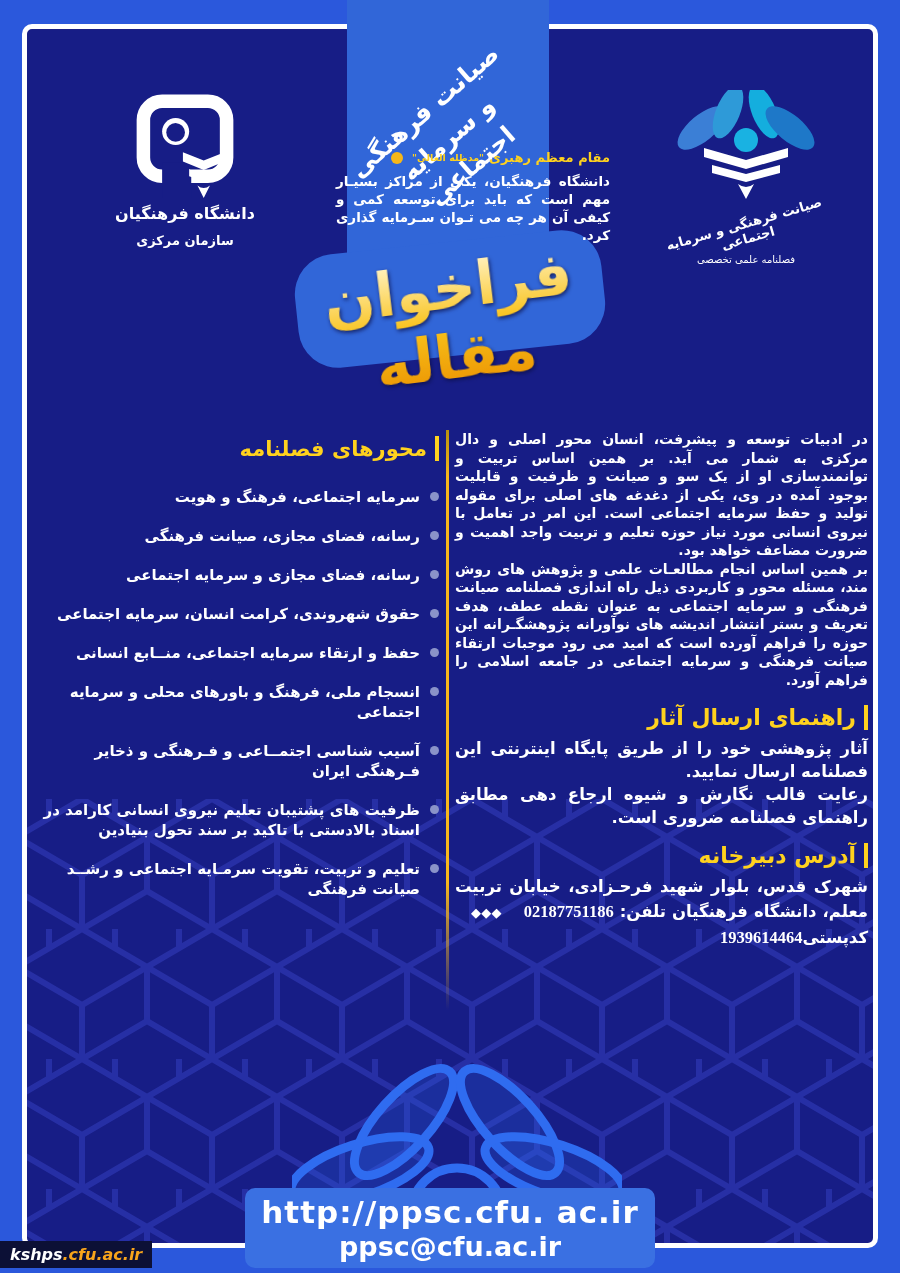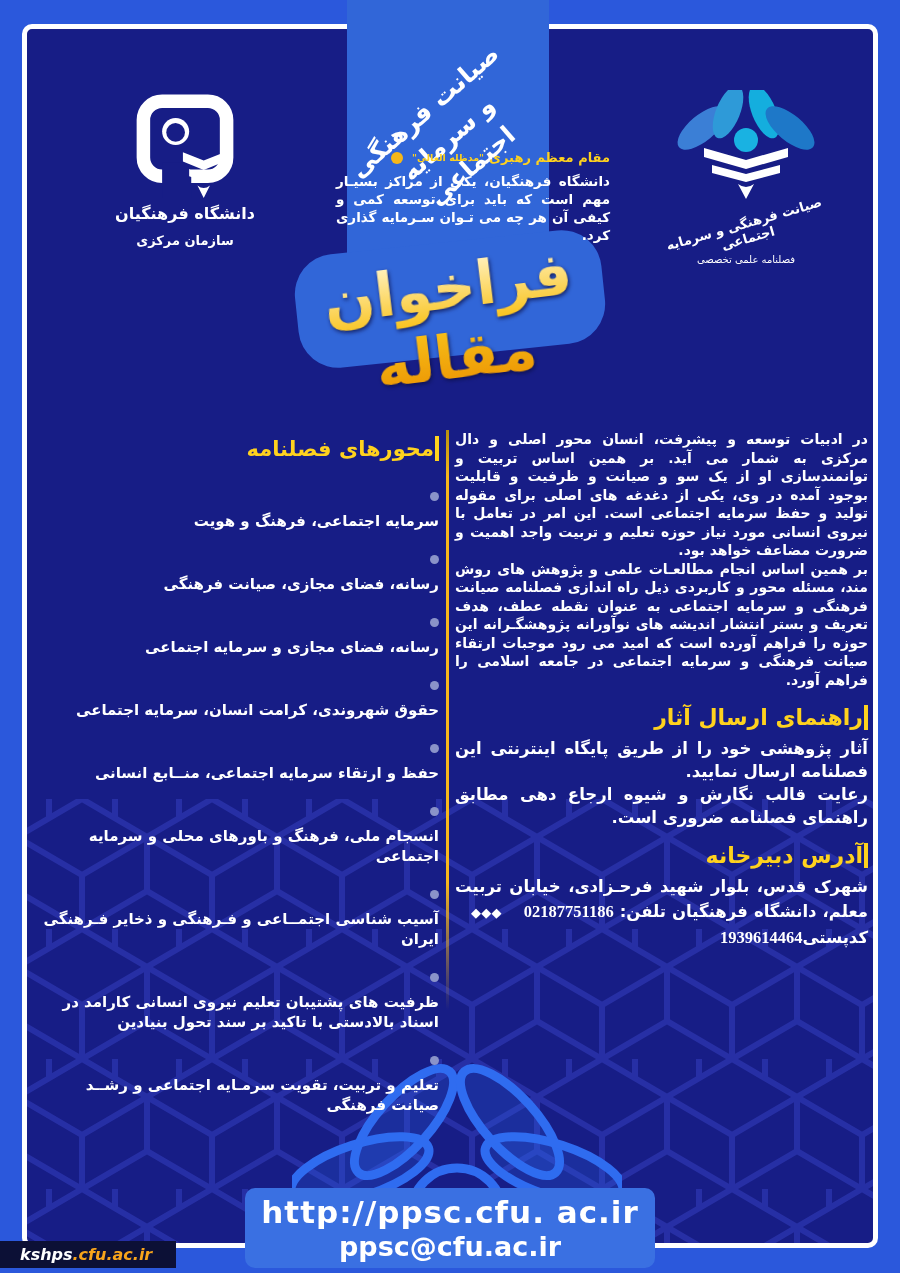--- a/index.html
+++ b/index.html
@@ -49,41 +49,41 @@
   .logo-left .cap1{font-size:16px;font-weight:bold;margin-top:2px;}
   .logo-left .cap2{font-size:13px;font-weight:bold;margin-top:10px;letter-spacing:1px;}
   .logo-right{position:absolute;left:648px;top:90px;width:196px;text-align:center;color:#fff;z-index:4;}
   .logo-right .callig{height:42px;display:flex;align-items:center;justify-content:center;transform:rotate(-16deg);font-size:13px;font-weight:bold;margin:4px 0 2px;direction:rtl;}
   .logo-right .subtitle{font-size:10px;font-weight:normal;direction:rtl;}
   
   .divider{position:absolute;left:446px;top:430px;width:3px;height:580px;z-index:2;
     background:linear-gradient(180deg,#b8920d,#f7b81c 8%,#f7b81c 78%,rgba(247,184,28,0));}
   .rightcol{position:absolute;left:455px;top:430px;width:413px;direction:rtl;color:#fff;z-index:2;}
   .rightcol p.body{font-size:14px;line-height:18.5px;font-weight:bold;text-align:justify;margin:0;}
-  .section-head{display:flex;align-items:center;gap:1px;color:#ffd21e;font-weight:bold;font-size:22px;}
+  .section-head{display:flex;align-items:center;gap:8px;color:#ffd21e;font-weight:bold;font-size:22px;}
   .section-head .bar{width:4px;height:25px;background:#ffd21e;flex:none;}
   .g-head{margin:16px 0 7px;}
   .a-head{margin:14px 0 6px;}
   .guide-line{font-size:16.5px;line-height:23px;font-weight:bold;text-align:justify;margin:0;}
   .addr{font-size:16.5px;line-height:25px;font-weight:bold;text-align:justify;margin:0;}
   .num{font-family:"Liberation Serif","DejaVu Serif",serif;font-weight:bold;}
   .diamonds{font-size:13px;letter-spacing:5px;padding:0 16px;}
   .topics{position:absolute;left:36px;top:436px;width:403px;direction:rtl;color:#fff;z-index:2;}
   .topics .section-head{font-size:21px;}
-  .topic-item{display:flex;gap:10px;align-items:flex-start;margin-top:19px;font-size:15px;font-weight:bold;line-height:20px;text-align:right;flex-direction:column;}
+  .topic-item{display:flex;gap:10px;align-items:flex-start;margin-top:19px;font-size:15px;font-weight:bold;line-height:20px;text-align:right;}
   .topic-item .dot{width:9px;height:9px;border-radius:50%;background:#8a93c9;flex:none;margin-top:5px;}
   .topics .first{margin-top:26px;}
   
   .flower{position:absolute;left:292px;top:1022px;z-index:2;}
   .urlbox{position:absolute;left:245px;top:1188px;width:410px;height:80px;background:#3a70e2;border-radius:10px;
     display:flex;flex-direction:column;align-items:center;justify-content:center;z-index:6;color:#fff;font-weight:bold;}
   .url{font-size:31px;letter-spacing:1px;}
   .email{font-size:27px;margin-top:1px;}
-  .corner{position:absolute;left:0;top:1241px;width:176px;height:27px;background:#0c1036;z-index:7;
-    display:flex;align-items:center;padding-left:20px;box-sizing:border-box;
+  .corner{position:absolute;left:0;top:1241px;width:152px;height:27px;background:#0c1036;z-index:7;
+    display:flex;align-items:center;padding-left:10px;box-sizing:border-box;
     font-style:italic;font-weight:bold;font-size:16px;}
   .corner .w{color:#ffffff;}
   .corner .o{color:#f7a41b;}
 </style>
 </head>
 <body>
 
 <div class="panel">
   <svg class="pattern" width="880" height="450">
     <defs>

